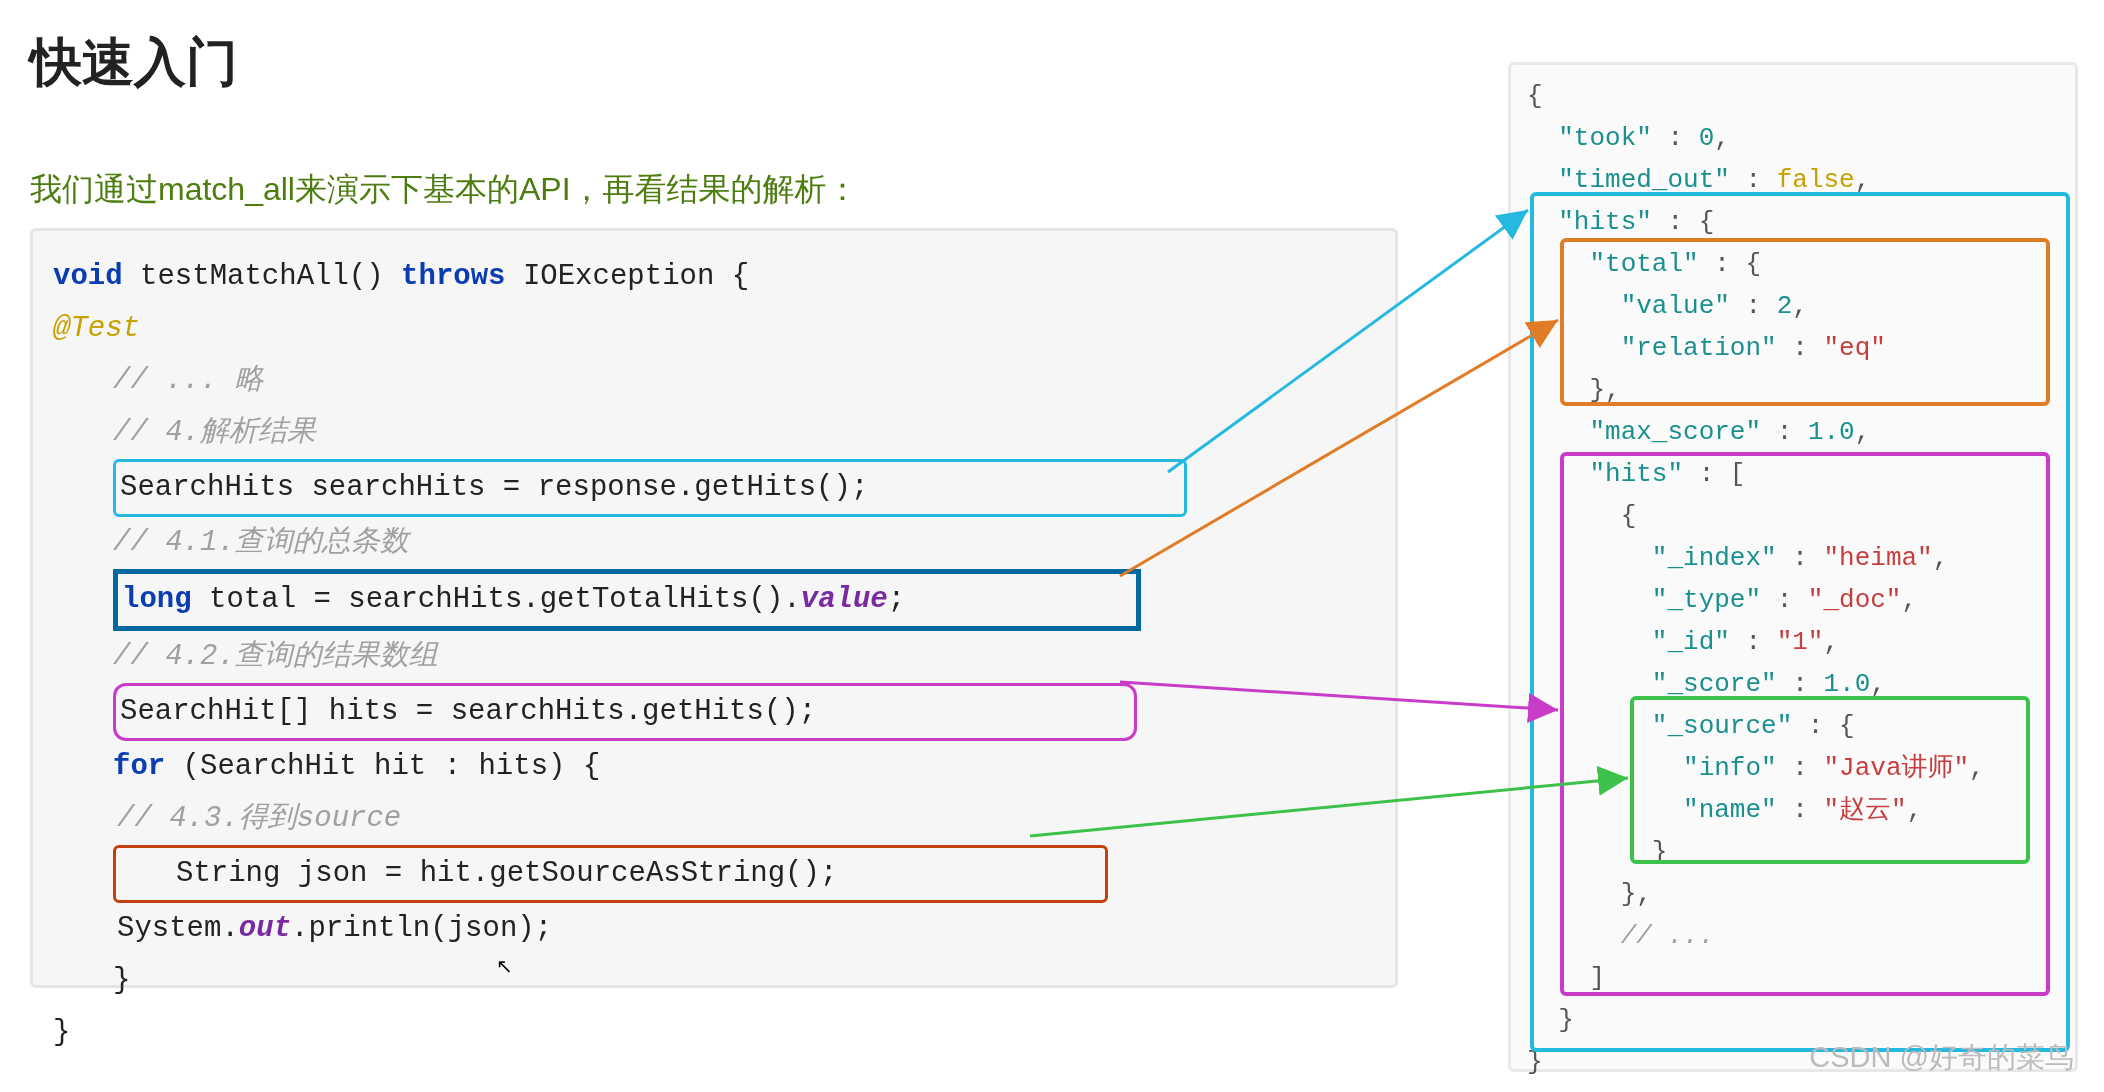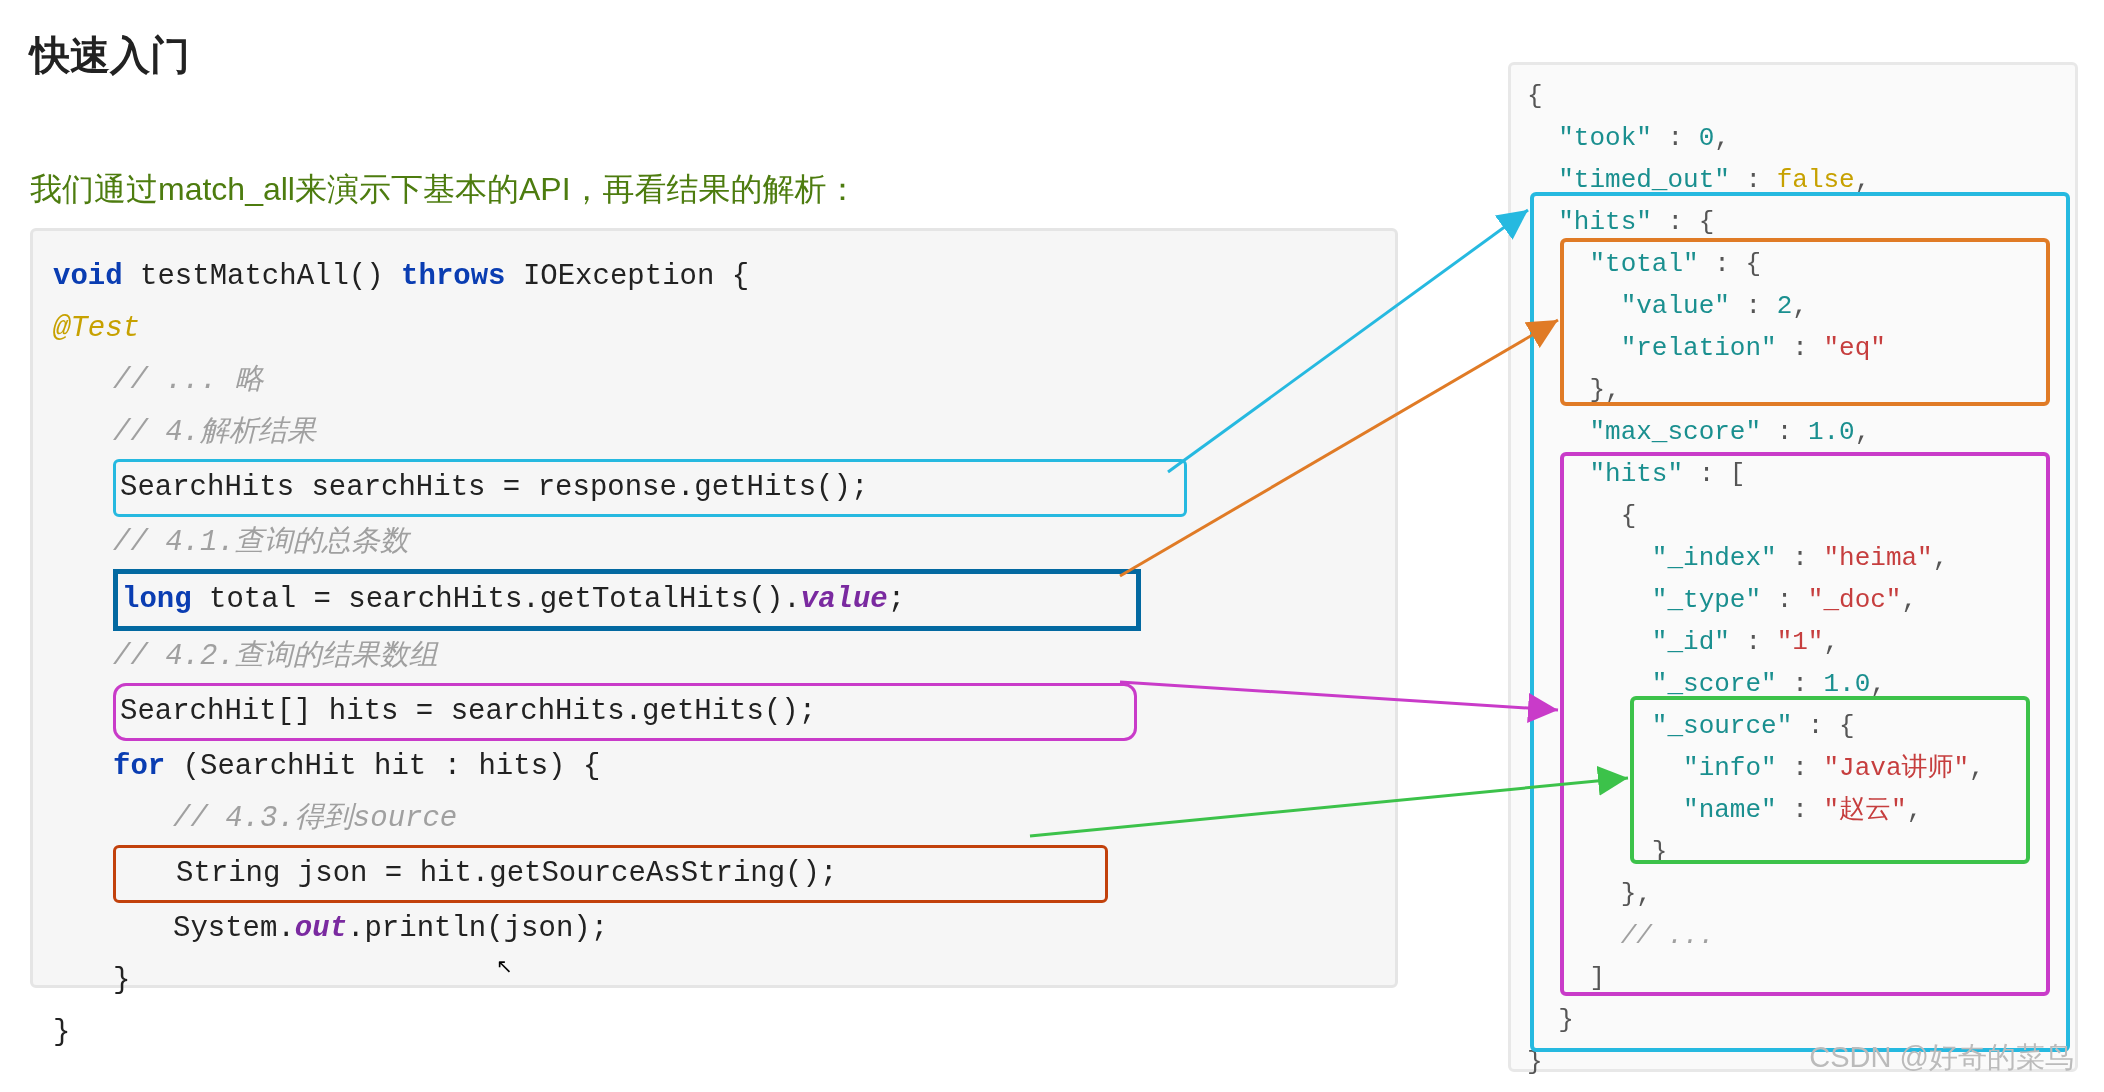--- a/index.html
+++ b/index.html
@@ -1,26 +1,26 @@
 <!DOCTYPE html>
 <html><head>
 <meta charset="utf-8">
 <style>
   html,body{margin:0;padding:0;background:#fff;font-family:"PingFang SC","Microsoft YaHei","Hiragino Sans GB",Arial,sans-serif;color:#222;font-size:16px;}
   .page{position:relative;width:2104px;height:1092px;}
-  .title{position:absolute;left:30px;top:28px;font-size:40px;font-weight:700;color:#222;}
+  .title{position:absolute;left:30px;top:28px;font-size:52px;font-weight:700;color:#222;}
   .subtitle{position:absolute;left:30px;top:168px;font-size:32px;color:#4d7c0f;}
   
   .codebox{position:absolute;left:30px;top:228px;width:1368px;height:760px;background:#f6f6f6;border:3px solid #e5e5e5;border-radius:6px;padding:20px 10px 20px 20px;box-sizing:border-box;font-family:Menlo,Consolas,"Courier New",monospace;font-size:29px;line-height:52px;}
   .c-ann{color:#c7a100;font-style:italic;}
   .c-kw{color:#0a3db2;font-weight:700;}
   .c-comment{color:#a0a0a0;font-style:italic;}
   .c-prop{color:#7a2aa0;font-weight:700;font-style:italic;}
   .i1{margin-left:60px;}
-  .i2{margin-left:120px;}
+  .i2{margin-left:64px;}
   .hl{display:inline-block;padding:0 4px;}
   .box-cyan{border:3px solid #26b9e0;border-radius:6px;}
   .box-orange{border:5px solid #0369a1;border-radius:0;}
   .box-magenta{border:3px solid #c93bc9;border-radius:13px;}
   .box-green{border:3px solid #c2410c;border-radius:6px;}
   
   .jsonbox{position:absolute;left:1508px;top:62px;width:570px;height:1010px;background:#fafafa;border:3px solid #e8e8e8;border-radius:6px;padding:10px 16px 10px 16px;box-sizing:border-box;font-family:Menlo,Consolas,"Courier New",monospace;font-size:26px;line-height:42px;white-space:pre;color:#444;}
   .j-key{color:#1a8f8f;}
   .j-num{color:#1a8f8f;}
   .j-bool{color:#c7a100;}

